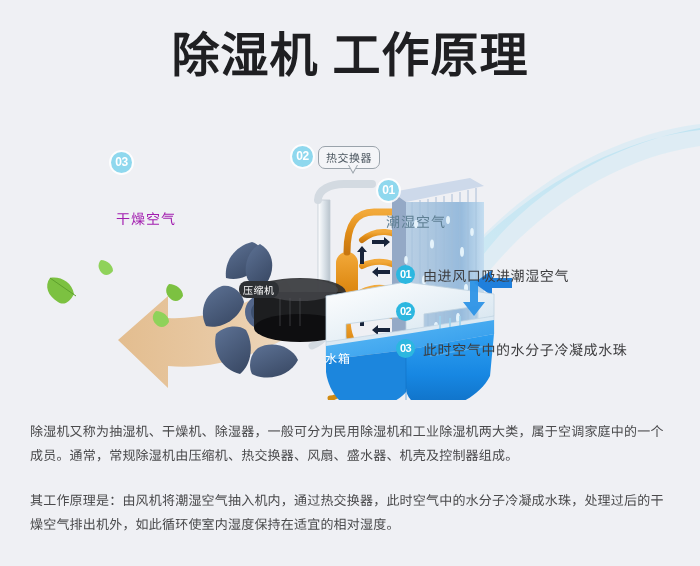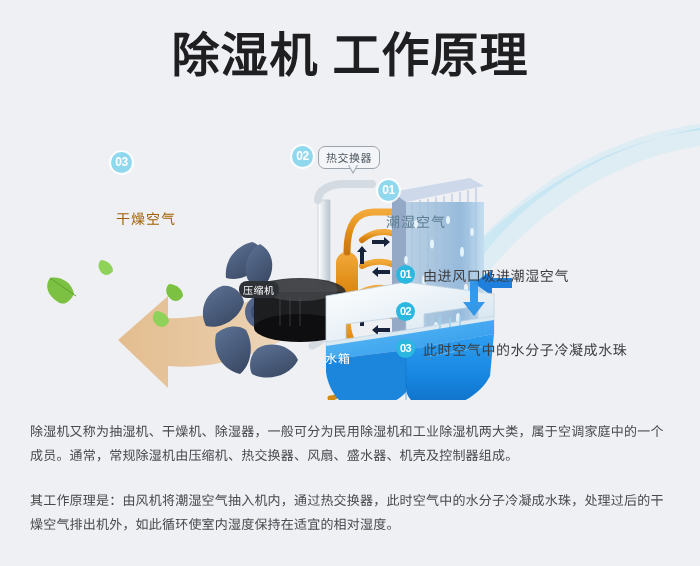--- a/index.html
+++ b/index.html
@@ -65,21 +65,21 @@
   }
   .badge.pale { background: #8fd8ee; }
 
   .ill-label {
     position: absolute;
     font-size: 13px;
     color: #5b6a75;
     white-space: nowrap;
     letter-spacing: 1px;
   }
-  .ill-label.brown { color: #a16207; }
+  .ill-label.brown { color: #a21caf; }
   .ill-label.blue  { color: #5e7f93; }
 
   
   .bubble {
     position: absolute;
     padding: 2px 7px 3px 7px;
     border: 1px solid #9aa3ab;
     border-radius: 7px;
     background: #f4f5f8;
     font-size: 11px;

